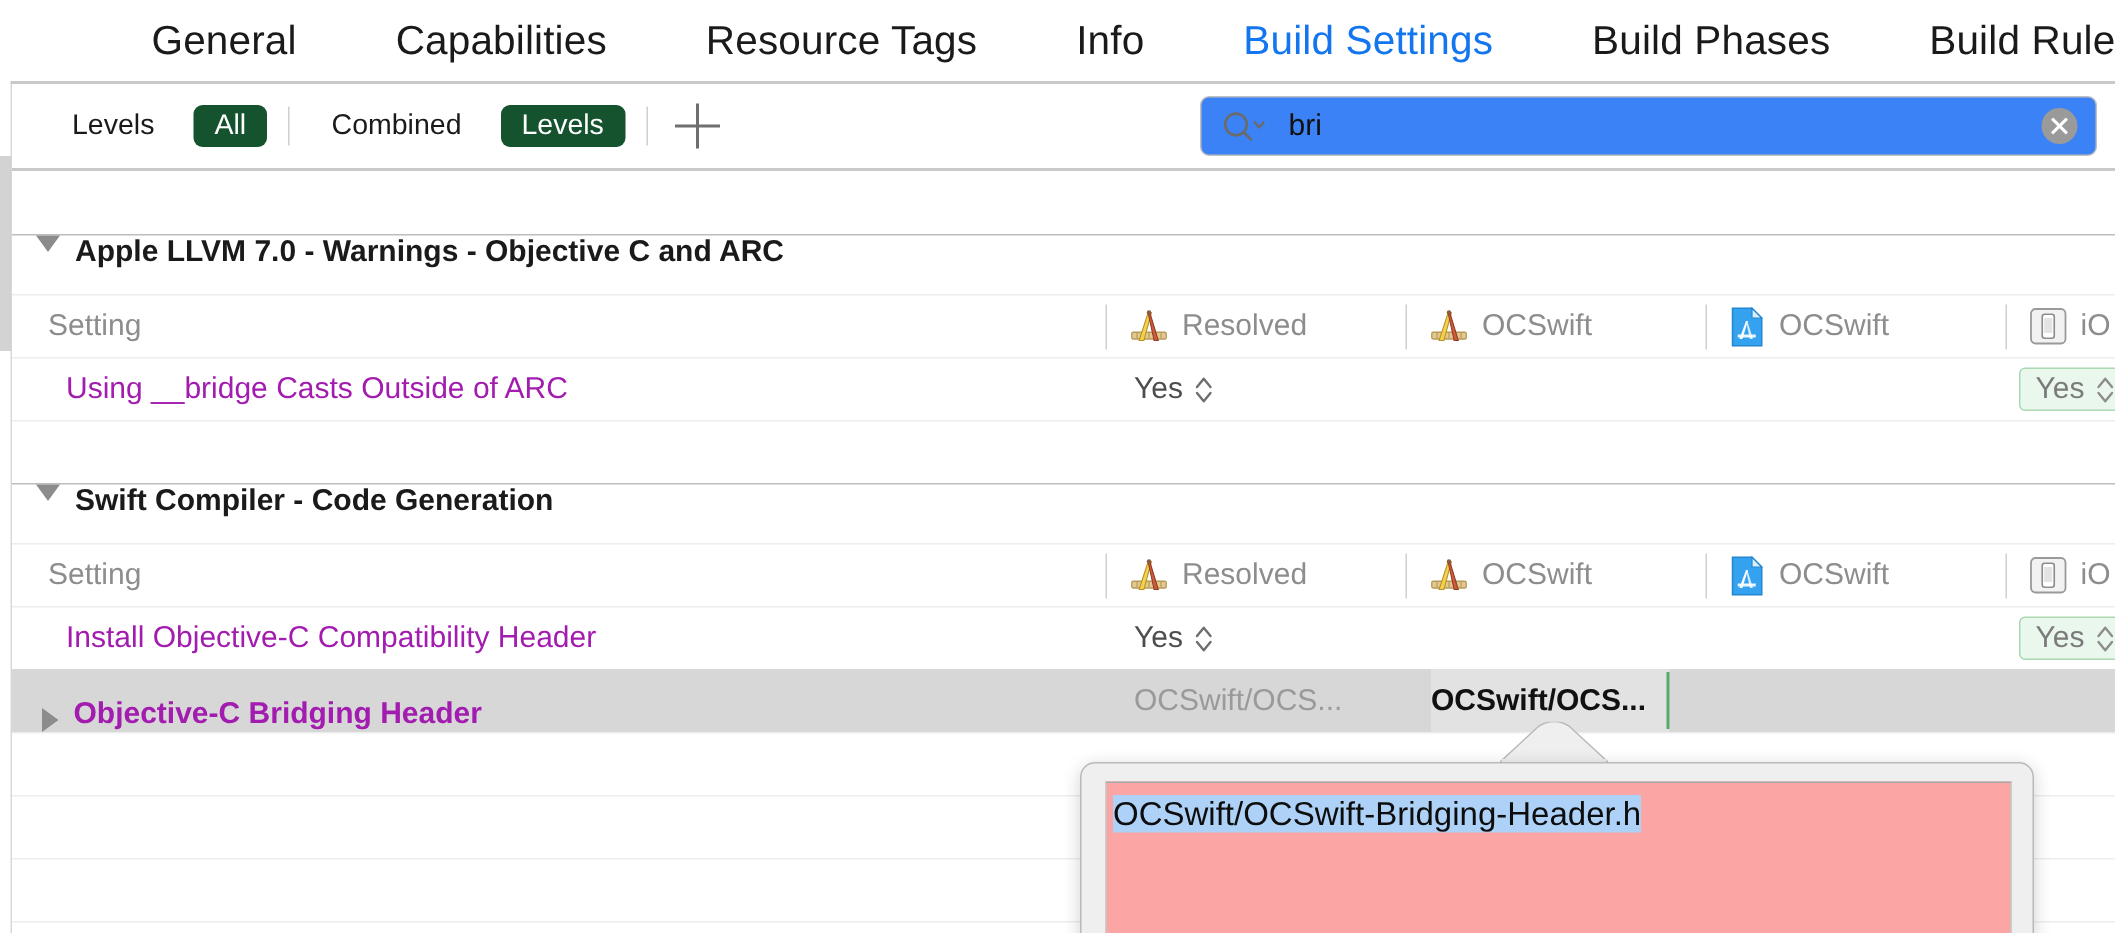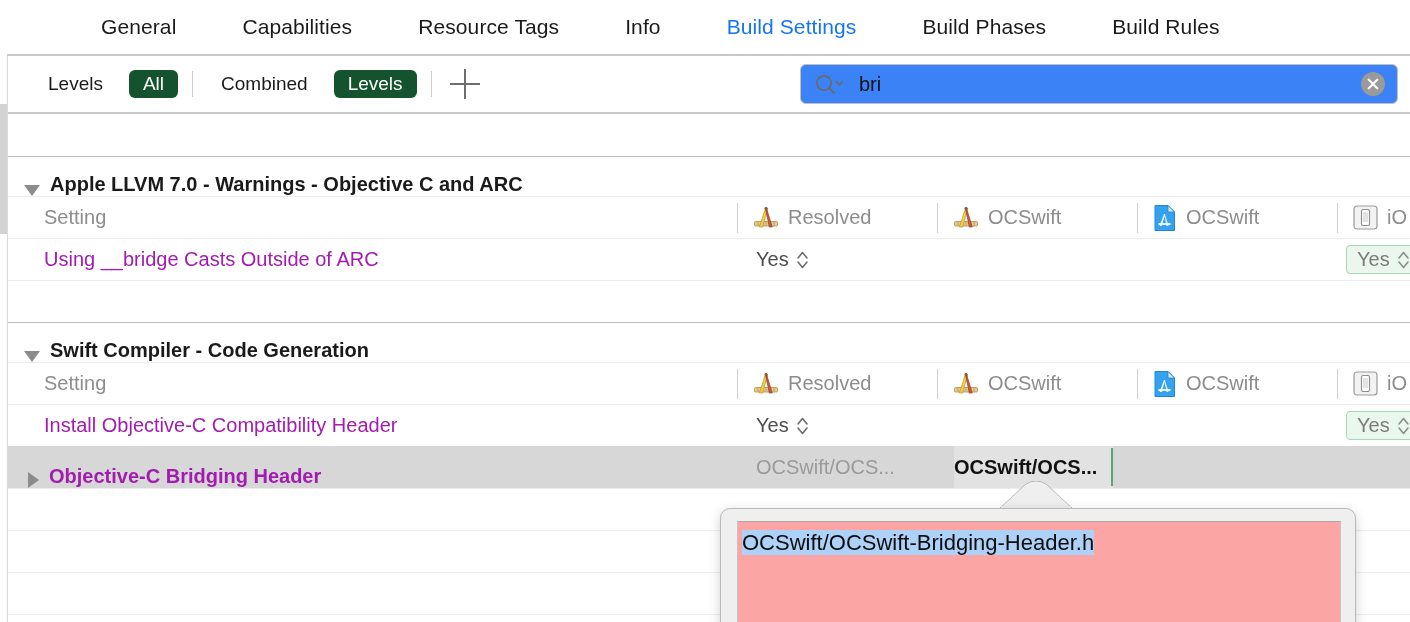--- a/index.html
+++ b/index.html
@@ -49,21 +49,21 @@
     display: flex;
     align-items: center;
   }
   .tabbar-inner {
     display: flex;
     align-items: center;
     margin-left: 68px;
     gap: 0;
   }
   .tab {
-    font-size: 21px;
+    font-size: 27px;
     color: #1a1a1a;
     padding: 0 33px;
     white-space: nowrap;
     letter-spacing: 0.1px;
   }
   .tab.active { color: #1476ef; }
   .tabbar-sep {
     position: absolute;
     left: 7px; top: 54px;
     width: 1403px; height: 2px;
@@ -172,21 +172,21 @@
     box-sizing: border-box;
   }
   .hr-thin { border-top: 1px solid #ededed; }
   .hr-dark { border-top: 1px solid #bdbdbd; }
 
   .spacer { height: 42px; }
 
   .group-head {
     height: 40px;
     display: flex;
-    align-items: flex-end;
+    align-items: flex-start;
     background: #ffffff;
   }
   .tri {
     width: 0; height: 0;
     margin-left: 16px;
     margin-right: 10px;
     flex: none;
   }
   .tri.down {
     border-left: 8px solid transparent;
@@ -209,21 +209,21 @@
 
   .colhead {
     height: 42px;
     display: flex;
     align-items: center;
     background: #ffffff;
   }
   .colhead .setting-label {
     font-size: 20px;
     color: #8d8d8d;
-    margin-left: 36px;
+    margin-left: 24px;
     white-space: nowrap;
   }
 
   .cell {
     position: absolute;
     top: 0;
     height: 100%;
     display: flex;
     align-items: center;
     box-sizing: border-box;

